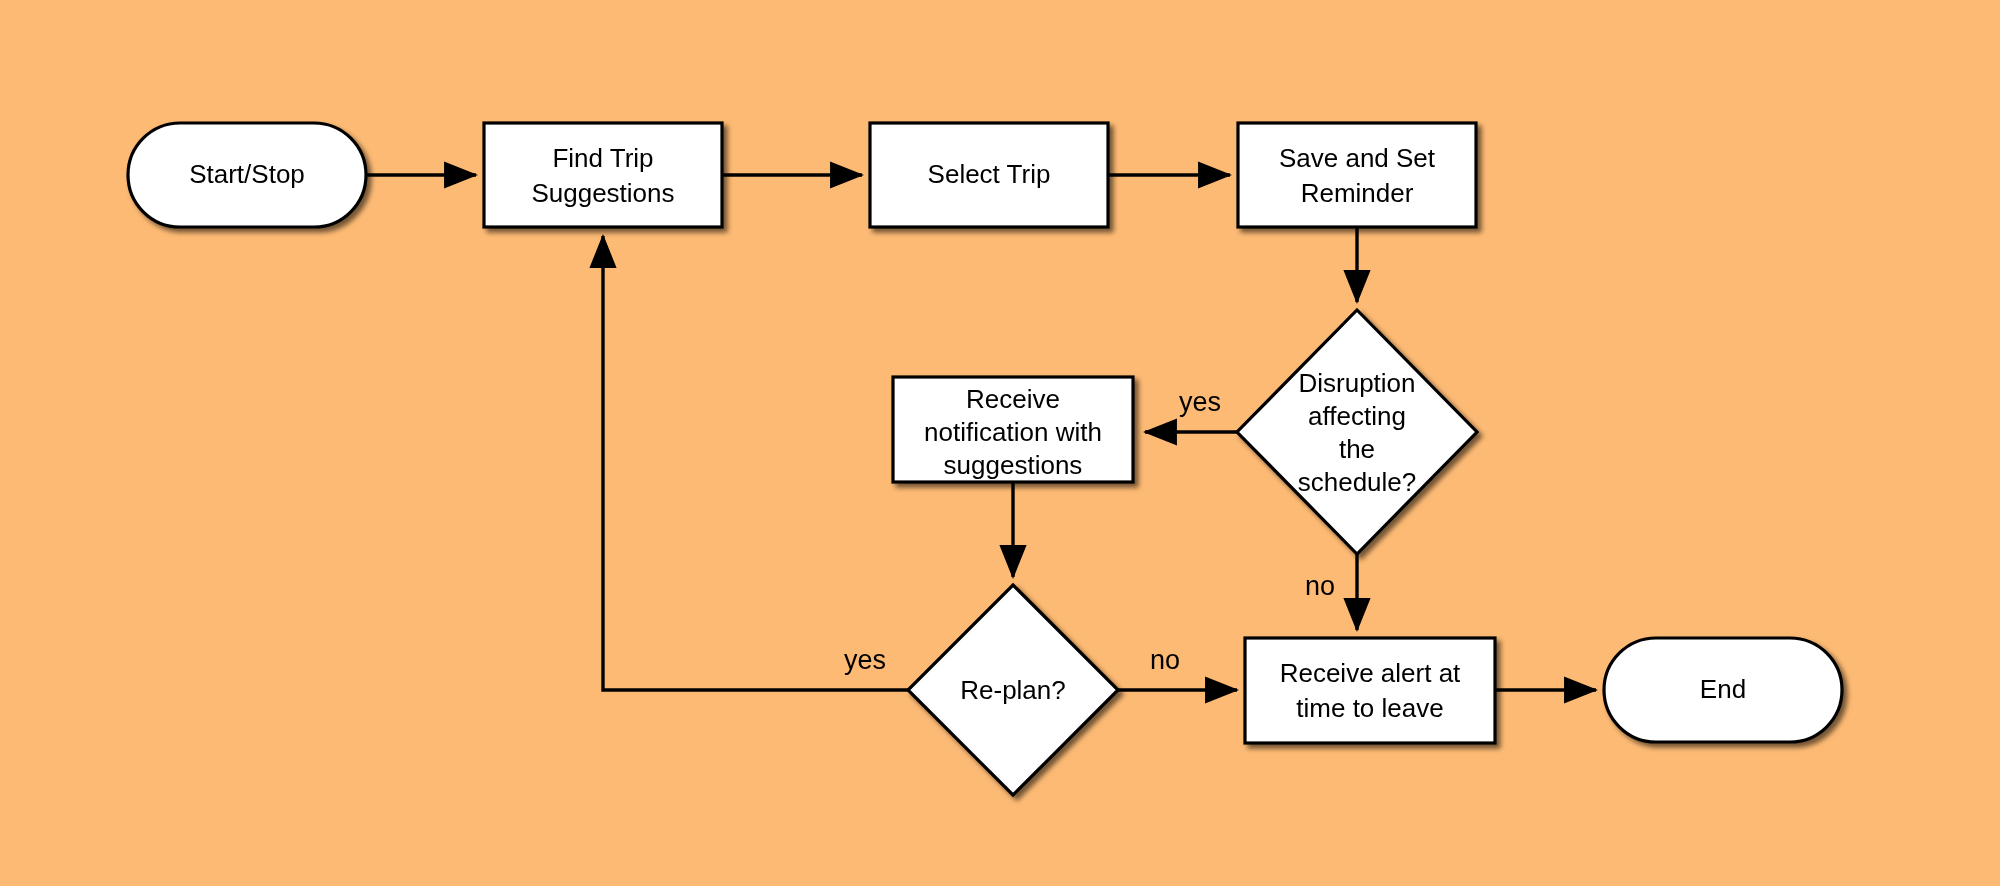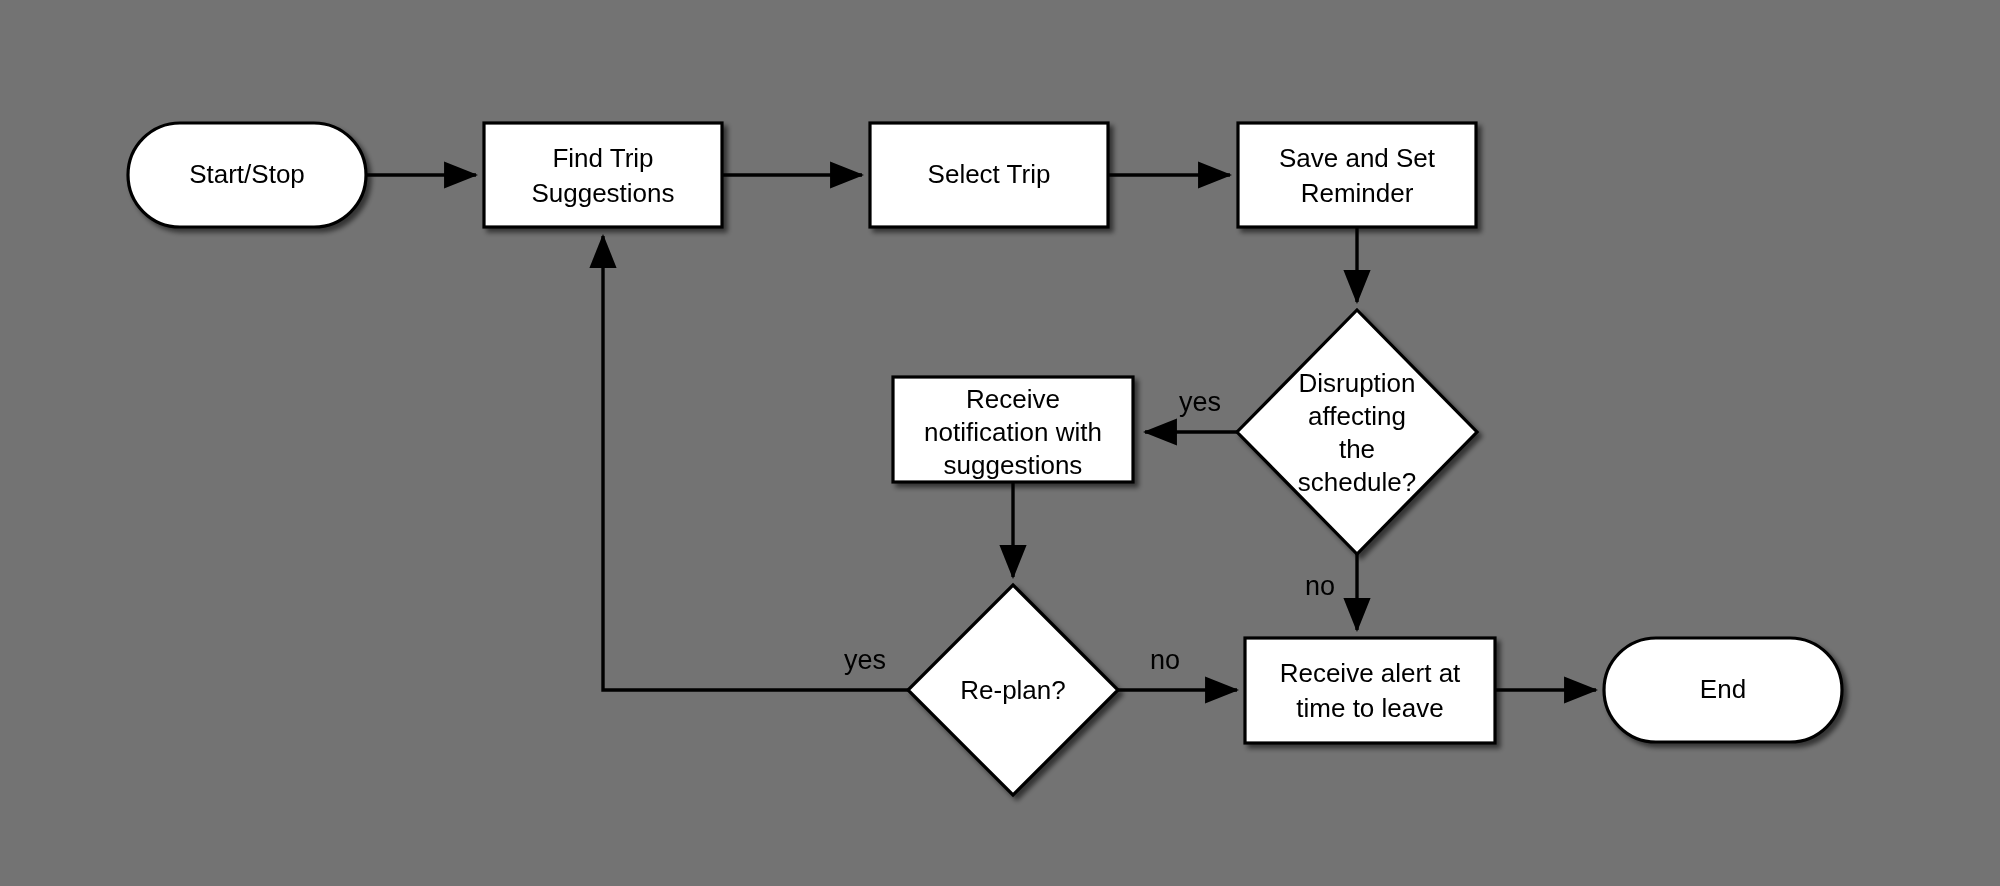--- a/index.html
+++ b/index.html
@@ -11,21 +11,21 @@
   body {
     font-family: "Liberation Sans", sans-serif;
     width: 2000px;
     height: 886px;
     overflow: hidden;
   }
   #canvas {
     position: relative;
     width: 2000px;
     height: 886px;
-    background: #737373;
+    background: #fdba74;
   }
   #diagram-svg {
     position: absolute;
     left: 0;
     top: 0;
     width: 2000px;
     height: 886px;
   }
   .node-shape {
     fill: #ffffff;

